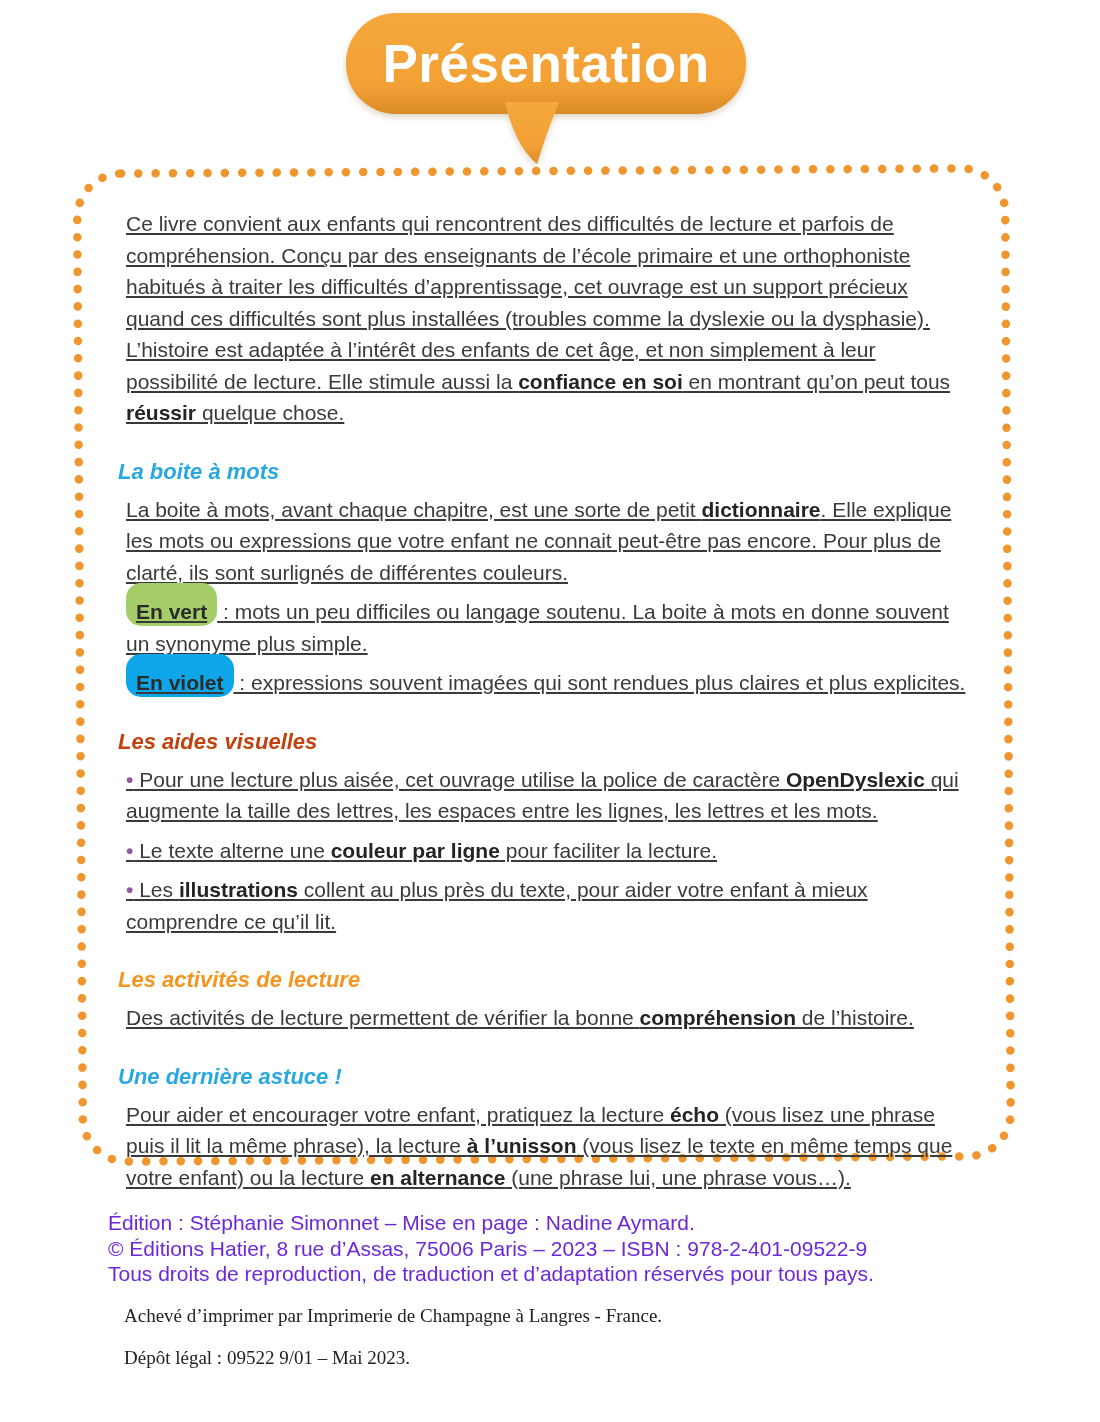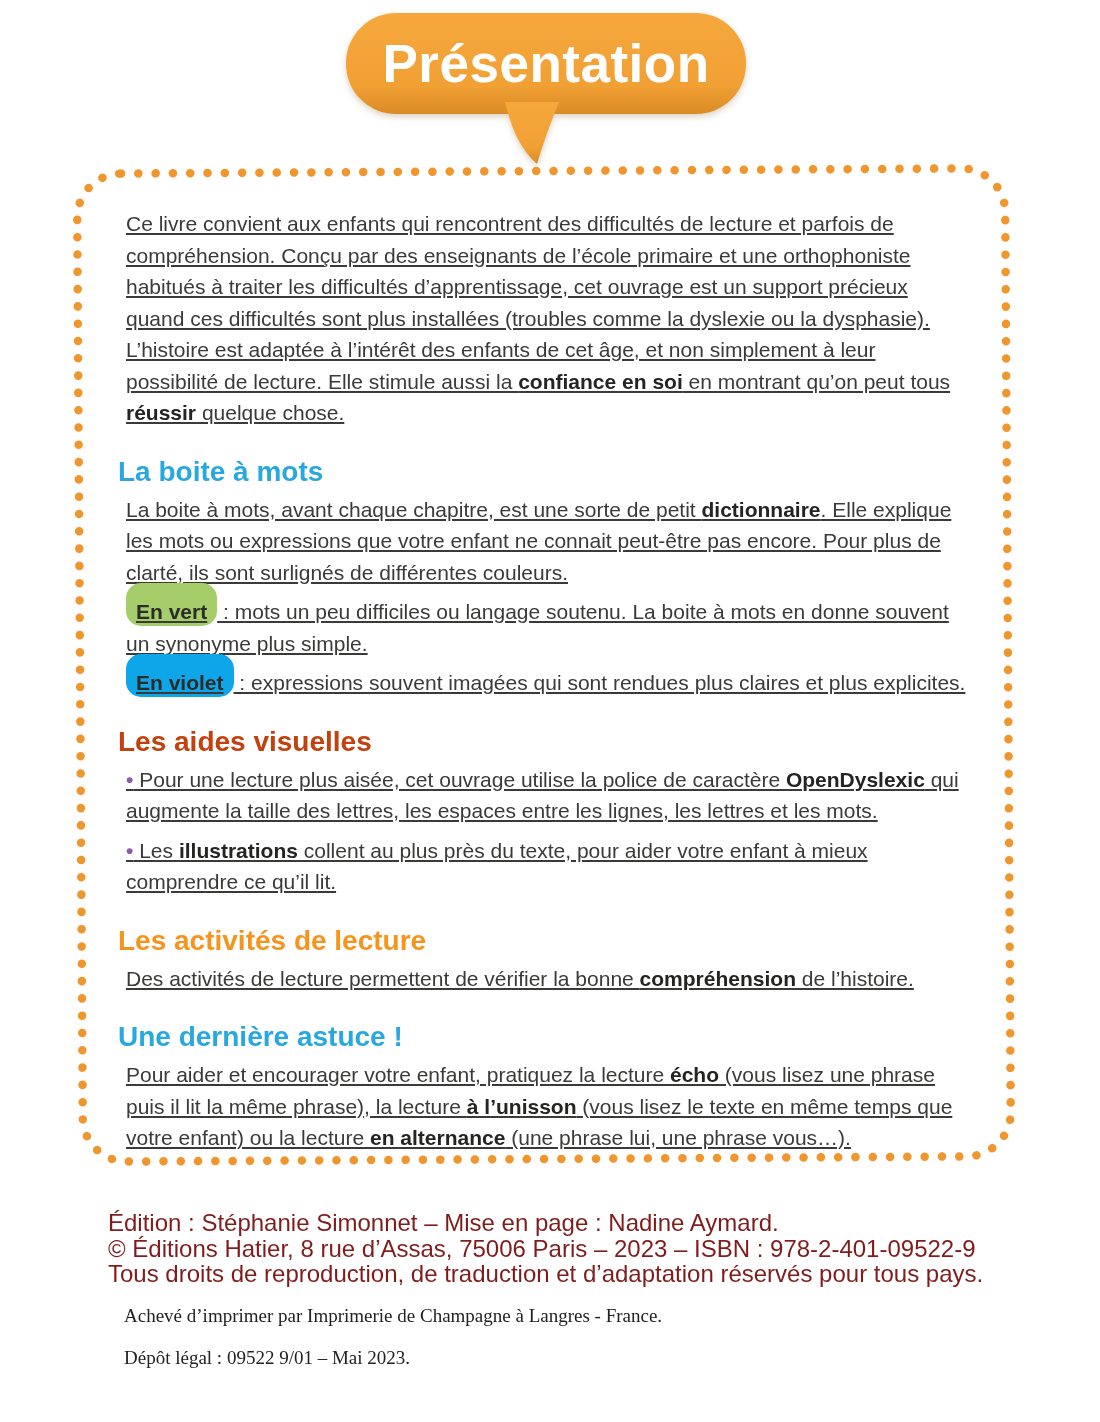--- a/index.html
+++ b/index.html
@@ -25,28 +25,28 @@
   .content{
     position:absolute;left:118px;top:200px;width:858px;
     font-size:21px;line-height:31.5px;color:#3a3a39;
   }
   .para{margin:8px;text-decoration:underline;}
   .bold{font-weight:700;color:#242423;}
   .bullet{color:#8e5ba5;font-weight:700;}
   .hl{font-weight:700;color:#2b2b2a;padding:17px 10px 3px;border-radius:15px;}
   .hl-green{background:#a5ce6b;}
   .hl-violet{background:#0ea5e9;}
-  .sec-heading{font-size:28px;font-weight:700;margin:29px 0 8px;line-height:28px;}
+  .sec-heading{font-size:22px;font-weight:700;margin:29px 0 8px;line-height:28px;font-style:italic;}
   .sec-heading.blue{color:#29a8df;}
   .sec-heading.green{color:#c2410c;}
   .sec-heading.orange{color:#f6941e;}
 
   
   .footer{position:absolute;left:108px;top:1210px;width:880px;}
-  .footer-sans p{margin:0;font-size:24px;line-height:25.5px;color:#7f1d1d;}
+  .footer-sans p{margin:0;font-size:21px;line-height:25.5px;color:#6d28d9;}
   .footer-serif{margin-top:14px;}
   .footer-serif p{margin:16px;font-family:"Liberation Serif", serif;font-size:19px;line-height:26px;color:#222221;}
 </style>
 </head>
 <body>
 
 <div class="page">
 
   <div class="bubble-wrap">
     <svg class="bubble-svg" width="402" height="162" viewBox="0 0 402 162">
@@ -72,20 +72,21 @@
   </div>
 
   <div class="content">
       <p class="para"><span>Ce livre convient aux enfants qui rencontrent des difficultés de lecture et parfois de compréhension. Conçu par des enseignants de l’école primaire et une orthophoniste habitués à traiter les difficultés d’apprentissage, cet ouvrage est un support précieux quand ces difficultés sont plus installées (troubles comme la dyslexie ou la dysphasie). L’histoire est adaptée à l’intérêt des enfants de cet âge, et non simplement à leur possibilité de lecture. Elle stimule aussi la </span><span class="bold">confiance en soi</span><span> en montrant qu’on peut tous </span><span class="bold">réussir</span><span> quelque chose.</span></p>
       <h2 class="sec-heading blue">La boite à mots</h2>
       <p class="para"><span>La boite à mots, avant chaque chapitre, est une sorte de petit </span><span class="bold">dictionnaire</span><span>. Elle explique les mots ou expressions que votre enfant ne connait peut-être pas encore. Pour plus de clarté, ils sont surlignés de différentes couleurs.</span></p>
       <p class="para"><span class="hl hl-green">En vert</span><span> : mots un peu difficiles ou langage soutenu. La boite à mots en donne souvent un synonyme plus simple.</span></p>
       <p class="para"><span class="hl hl-violet">En violet</span><span> : expressions souvent imagées qui sont rendues plus claires et plus explicites.</span></p>
       <h2 class="sec-heading green">Les aides visuelles</h2>
       <p class="para"><span class="bullet">•</span><span> Pour une lecture plus aisée, cet ouvrage utilise la police de caractère </span><span class="bold">OpenDyslexic</span><span> qui augmente la taille des lettres, les espaces entre les lignes, les lettres et les mots.</span></p>
+      <p class="para"><span class="bullet">•</span><span> Le texte alterne une </span><span class="bold">couleur par ligne</span><span> pour faciliter la lecture.</span></p>
       <p class="para"><span class="bullet">•</span><span> Les </span><span class="bold">illustrations</span><span> collent au plus près du texte, pour aider votre enfant à mieux comprendre ce qu’il lit.</span></p>
       <h2 class="sec-heading orange">Les activités de lecture</h2>
       <p class="para"><span>Des activités de lecture permettent de vérifier la bonne </span><span class="bold">compréhension</span><span> de l’histoire.</span></p>
       <h2 class="sec-heading blue">Une dernière astuce !</h2>
       <p class="para"><span>Pour aider et encourager votre enfant, pratiquez la lecture </span><span class="bold">écho</span><span> (vous lisez une phrase puis il lit la même phrase), la lecture </span><span class="bold">à l’unisson</span><span> (vous lisez le texte en même temps que votre enfant) ou la lecture </span><span class="bold">en alternance</span><span> (une phrase lui, une phrase vous…).</span></p>
     </div>
 
   <div class="footer">
     <div class="footer-sans">
       <p>Édition : Stéphanie Simonnet – Mise en page : Nadine Aymard.</p>

